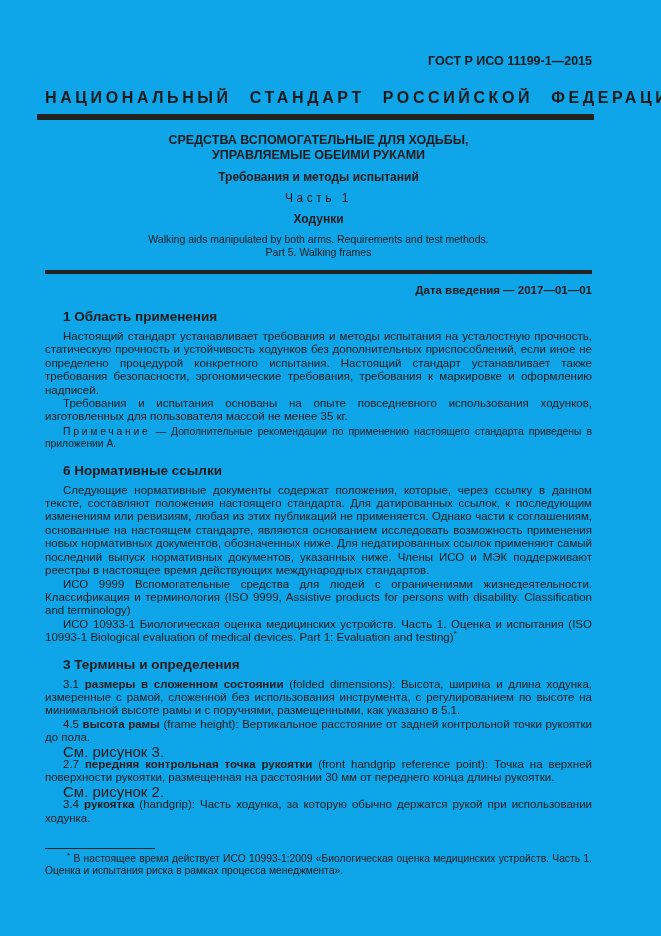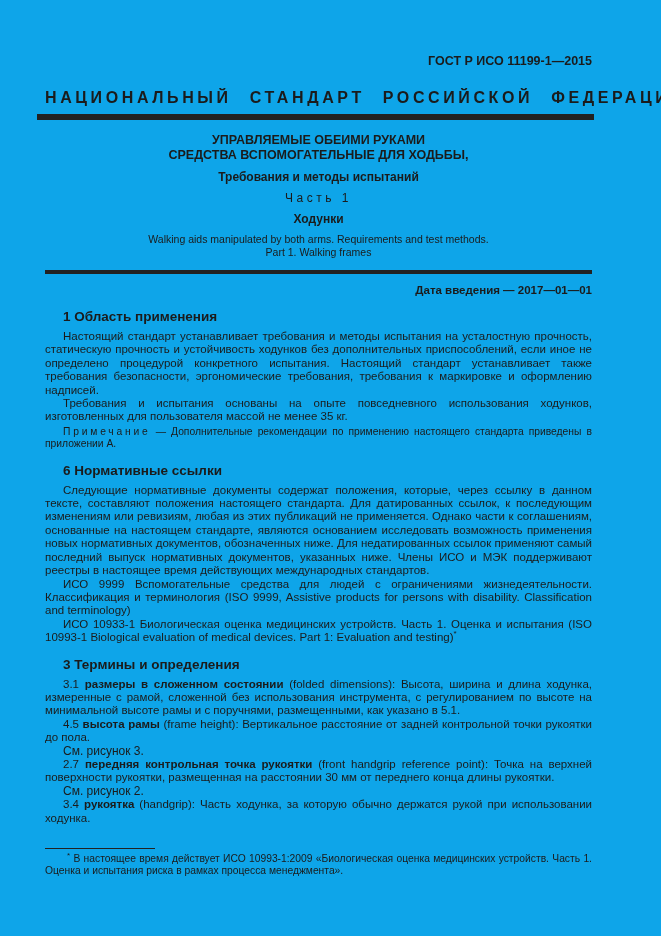--- a/index.html
+++ b/index.html
@@ -97,21 +97,21 @@
   .note-p {
     margin: 2px 0 0 0;
     font-size: 10.3px;
     line-height: 12.4px;
     text-align: justify;
     text-indent: 18px;
   }
   .note-label { letter-spacing: 2.8px; }
   .see-line {
     margin: 0;
-    font-size: 12px;
+    font-size: 15px;
     line-height: 13.4px;
     text-indent: 18px;
   }
   .fn-sup { font-size: 8px; vertical-align: super; line-height: 0; }
   .footnote-rule {
     width: 110px;
     border: 0;
     border-top: 1.2px solid #222222;
     margin: 23px 0 4px 0;
   }
@@ -149,29 +149,29 @@
 <div class="page">
 
   <div class="doc-number">ГОСТ Р ИСО 11199-1—2015</div>
 
   <div class="federation-line">НАЦИОНАЛЬНЫЙ СТАНДАРТ РОССИЙСКОЙ ФЕДЕРАЦИИ</div>
 
   <div class="rule-thick"></div>
 
   <div class="title-block">
     <div class="title-main">
+      <div>СРЕДСТВА ВСПОМОГАТЕЛЬНЫЕ ДЛЯ ХОДЬБЫ,</div>
       <div>УПРАВЛЯЕМЫЕ ОБЕИМИ РУКАМИ</div>
-      <div>СРЕДСТВА ВСПОМОГАТЕЛЬНЫЕ ДЛЯ ХОДЬБЫ,</div>
     </div>
     <div class="title-sub">Требования и методы испытаний</div>
     <div class="title-part">Часть 1</div>
     <div class="title-part-name">Ходунки</div>
     <div class="title-english">
       <div>Walking aids manipulated by both arms. Requirements and test methods.</div>
-      <div>Part 1. Walking frames</div>
+      <div>Part 5. Walking frames</div>
     </div>
   </div>
 
   <div class="rule-medium rule2"></div>
 
   <div class="intro-date">Дата введения — 2017—01—01</div>
 
   <h2 class="section-heading">1 Область применения</h2>
   <p class="body-p">Настоящий стандарт устанавливает требования и методы испытания на усталостную прочность, статическую прочность и устойчивость ходунков без дополнительных приспособлений, если иное не определено процедурой конкретного испытания.  Настоящий стандарт устанавливает также требования безопасности, эргономические требования, требования к маркировке и оформлению надписей.</p>
   <p class="body-p">Требования и испытания основаны на опыте  повседневного использования ходунков, изготовленных для пользователя массой не менее 35 кг.</p>

